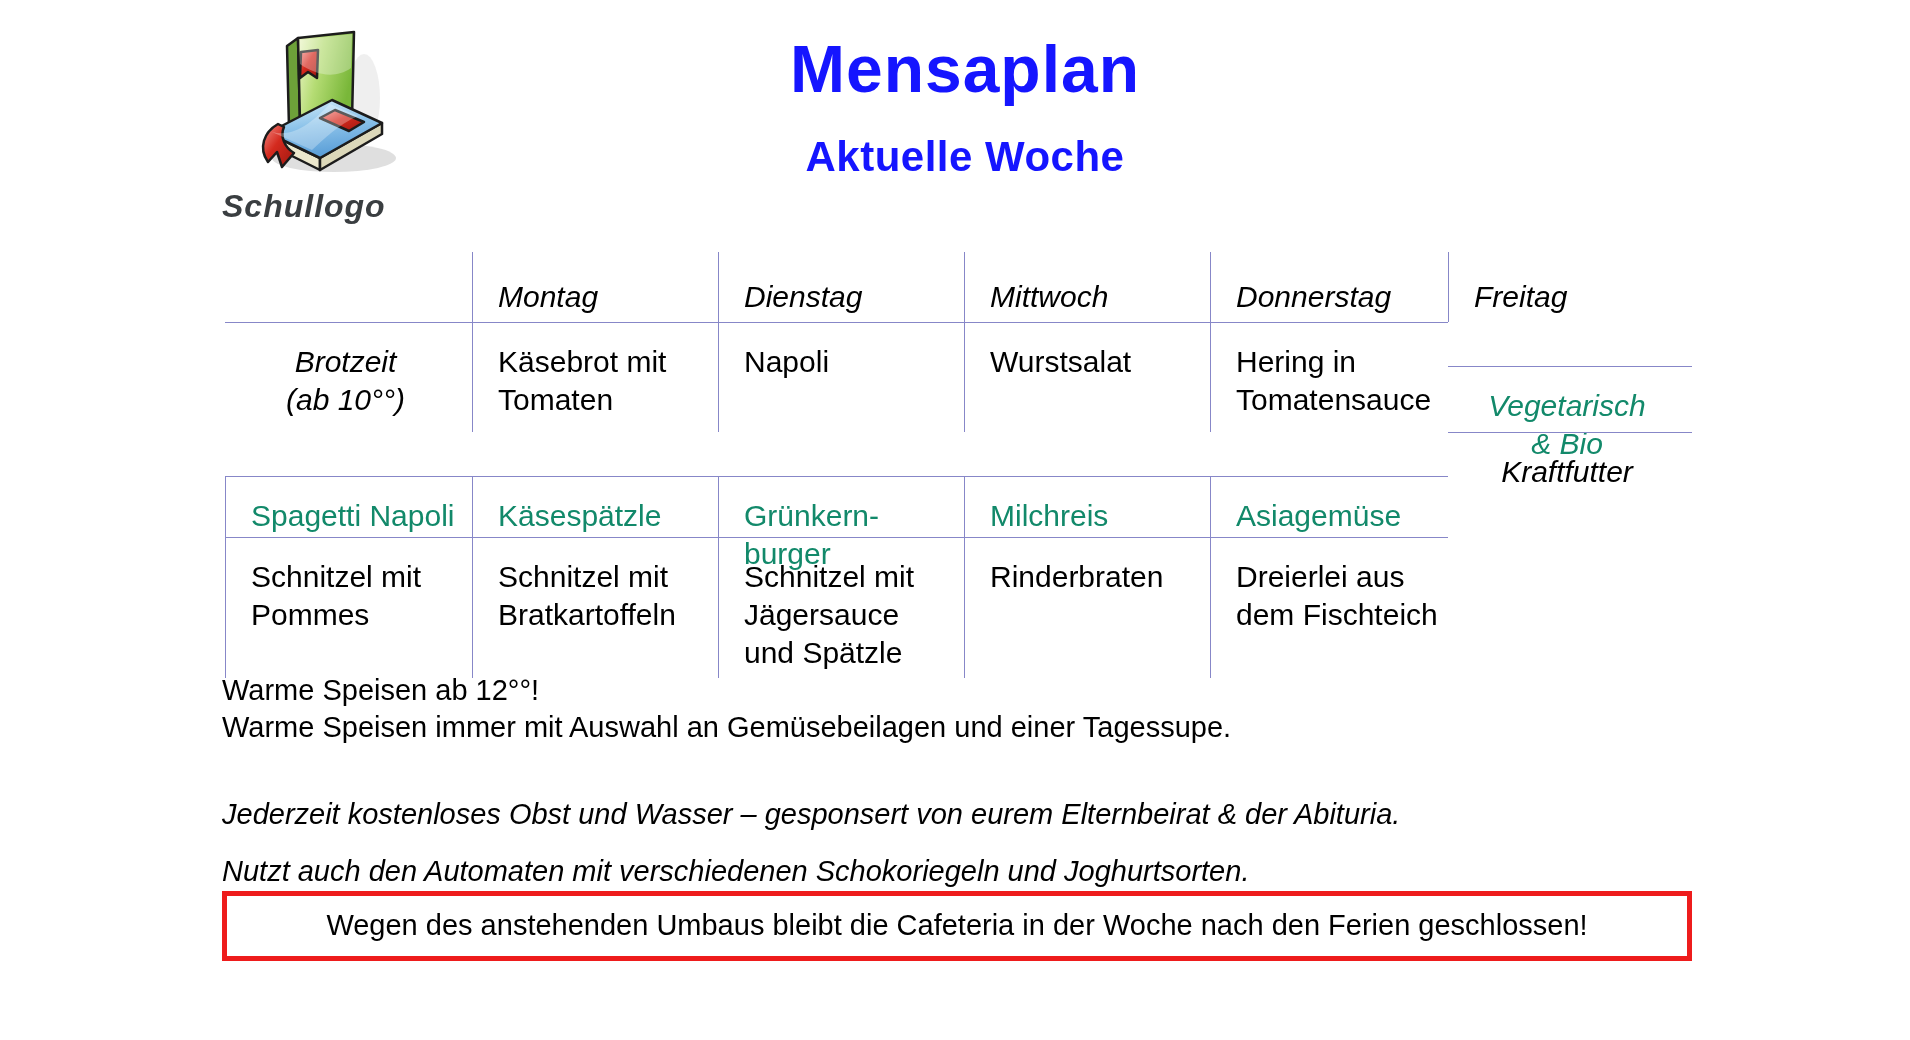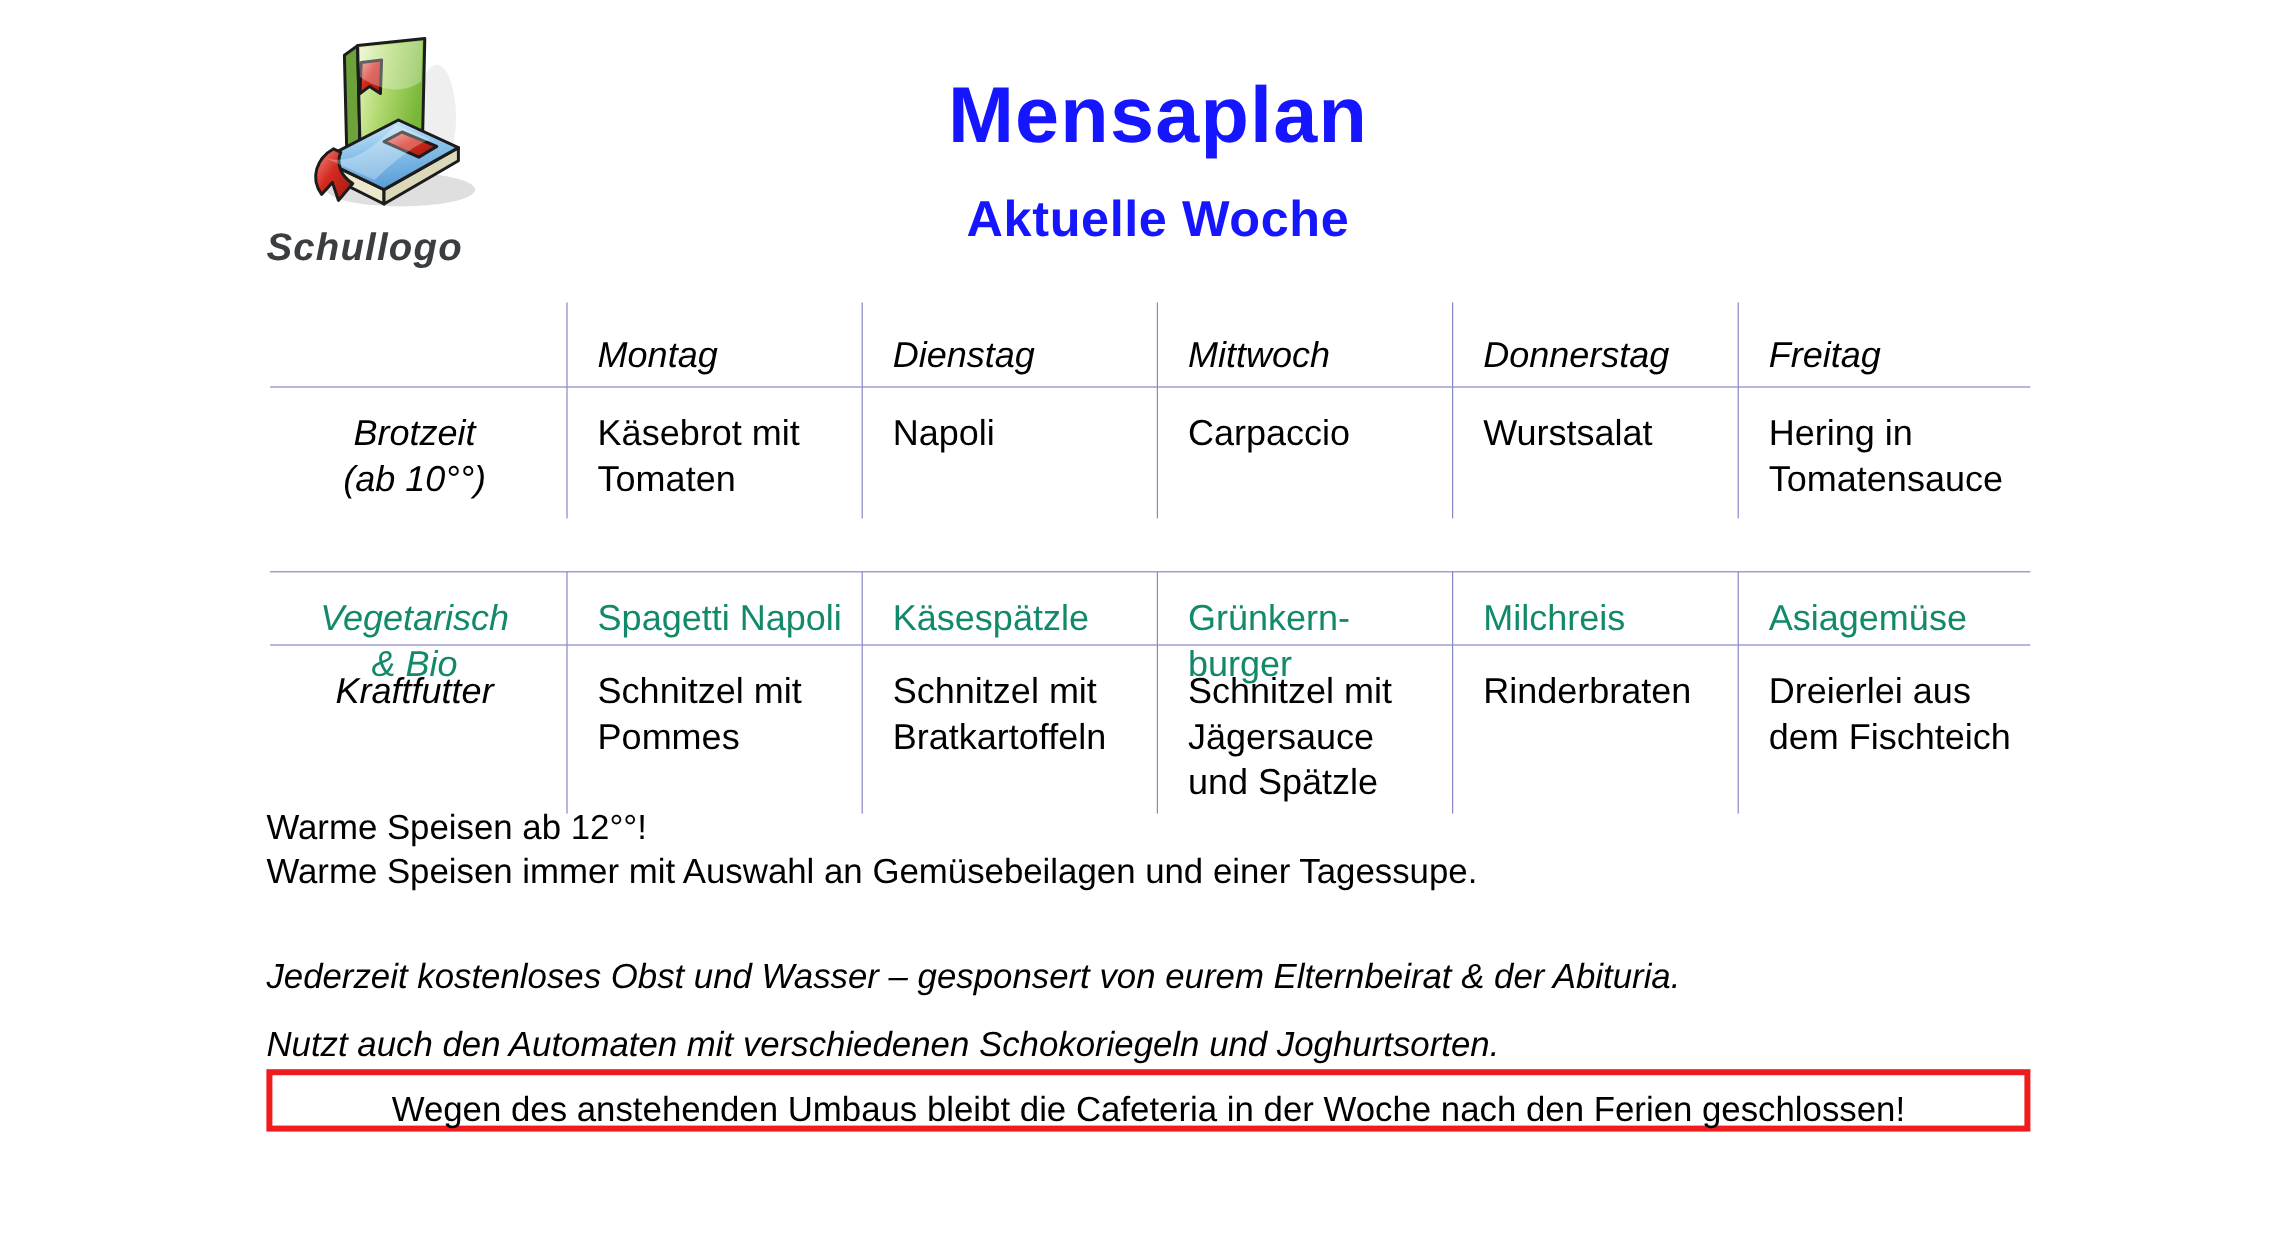--- a/index.html
+++ b/index.html
@@ -14,21 +14,21 @@
   .logo { position:absolute; left:238px; top:20px; width:170px; }
   .logo svg { display:block; }
   .logo-caption {
     position:absolute; left:222px; top:188px;
     font-size:32px; font-weight:bold; font-style:italic;
     color:#3a3e41; letter-spacing:1px;
   }
 
   
   .titles { position:absolute; left:465px; top:36px; width:1000px; text-align:center; color:#1515ff; }
-  .title   { font-size:66px; font-weight:bold; letter-spacing:1px; line-height:1;margin-top:26px; }
+  .title   { font-size:66px; font-weight:bold; letter-spacing:1px; line-height:1; }
   .subtitle{ font-size:42px; font-weight:bold; letter-spacing:0.5px; margin-top:34px; line-height:1; }
 
   
   .menu-table {
     position:absolute; left:225px; top:252px;
     display:grid;
     grid-template-columns:247px 246px 246px 246px 238px 244px;
     grid-template-rows:70px 110px 105px 141px;
     font-size:30px; line-height:38px;
   }
@@ -40,21 +40,21 @@
   .row-green  { color:#12896a;margin-top:44px; }
 
   
   .notes { position:absolute; left:222px; top:672px; font-size:29px; line-height:37px; }
   .notes p { margin:0; }
   .notes .it  { font-style:italic;margin-top:20px; }
   .notes .gap { margin-top:50px; }
 
   
   .alert-box {
-    position:absolute; left:222px; top:891px; width:1470px; height:52px;
+    position:absolute; left:222px; top:891px; width:1470px; height:70px;
     border:5px solid #ee1c1c; background:#fff;
     text-align:center; font-size:29px; line-height:58px;
   }
 </style>
 </head>
 <body>
 
 <div class="page">
 
   <div class="logo">
@@ -112,21 +112,20 @@
     <div class="cell head bl">Dienstag</div>
     <div class="cell head bl">Mittwoch</div>
     <div class="cell head bl">Donnerstag</div>
     <div class="cell head bl">Freitag</div>
 
     <div class="cell label bt">Brotzeit
 (ab 10°°)</div>
     <div class="cell bl bt">Käsebrot mit
 Tomaten</div>
     <div class="cell bl bt">Napoli</div>
-    <div class="cell bl bt">Carpaccio</div>
     <div class="cell bl bt">Wurstsalat</div>
     <div class="cell bl bt">Hering in
 Tomatensauce</div>
 
     <div class="cell label bt row-green">Vegetarisch
 &amp; Bio</div>
     <div class="cell bl bt row-green">Spagetti Napoli</div>
     <div class="cell bl bt row-green">Käsespätzle</div>
     <div class="cell bl bt row-green">Grünkern-
 burger</div>

